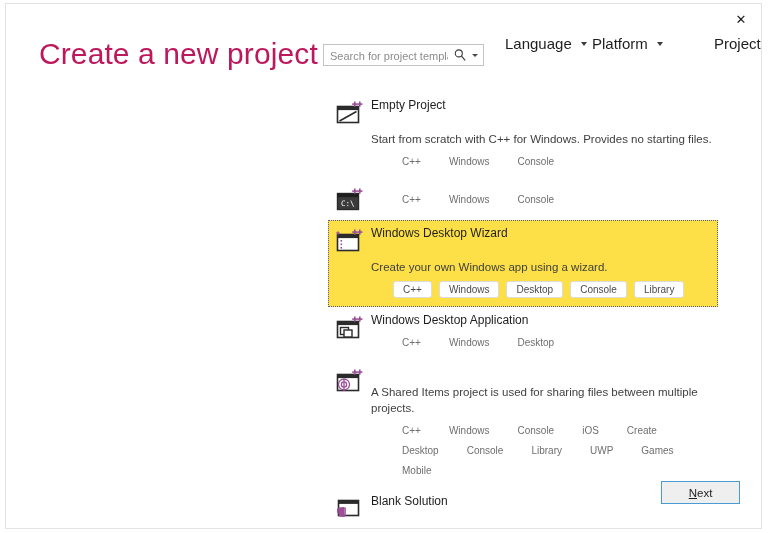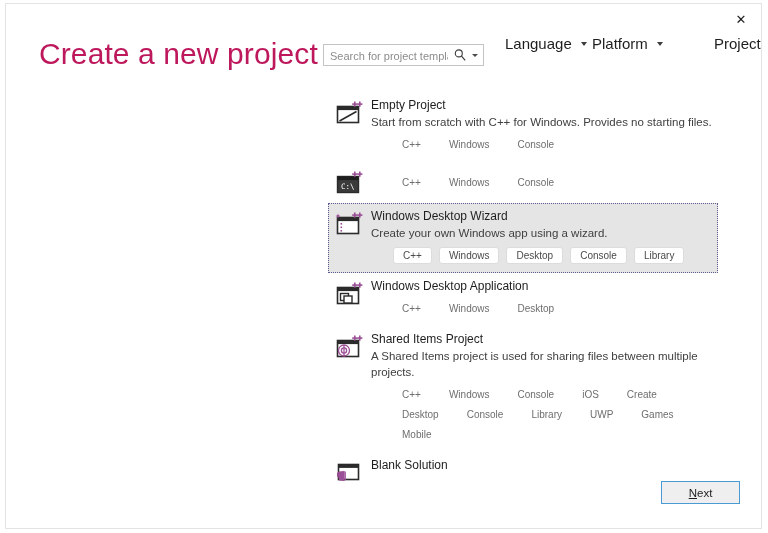--- a/index.html
+++ b/index.html
@@ -141,41 +141,41 @@
     width: 390px;
   }
   .template {
     position: relative;
     display: flex;
     box-sizing: border-box;
     padding: 5px 0 5px 6px;
     border: 1px solid transparent;
   }
   .template.selected {
-    background: #e5e5e5;
+    background: #fde047;
     border: 1px dotted #5a5a8c;
   }
   .tpl-icon {
     width: 28px;
     min-width: 28px;
     height: 28px;
     margin-right: 8px;
     margin-top: 1px;
   }
   .tpl-body { flex: 1; min-width: 0; }
   .tpl-name {
     font-size: 12px;
     color: #1e1e1e;
     line-height: 15px;
   }
   .tpl-desc {
     font-size: 11.5px;
     color: #404040;
     line-height: 16px;
-    margin-top: 1px;
+    margin-top: 18px;
   }
   .tpl-tags {
     display: flex;
     flex-wrap: wrap;
     margin-top: 6px;
     margin-left: 22px;
     max-width: 330px;
   }
   .tag {
     font-size: 10px;
@@ -352,21 +352,20 @@
             <line x1="9" y1="11" x2="9" y2="22"></line>
           </g>
           <g fill="#9b4f96">
             <rect x="19" y="1.5" width="1.6" height="5.2"></rect>
             <rect x="17.2" y="3.3" width="5.2" height="1.6"></rect>
             <rect x="24" y="1.5" width="1.6" height="5.2"></rect>
             <rect x="22.2" y="3.3" width="5.2" height="1.6"></rect>
           </g>
         </svg>
         <div class="tpl-body">
-          <div class="tpl-name">Shared Items Project</div>
           <div class="tpl-desc">A Shared Items project is used for sharing files between multiple projects.</div>
           <div class="tpl-tags">
             <span class="tag">C++</span>
             <span class="tag">Windows</span>
             <span class="tag">Console</span>
             <span class="tag">iOS</span>
             <span class="tag">Create</span>
             <span class="tag">Desktop</span>
             <span class="tag">Console</span>
             <span class="tag">Library</span>

